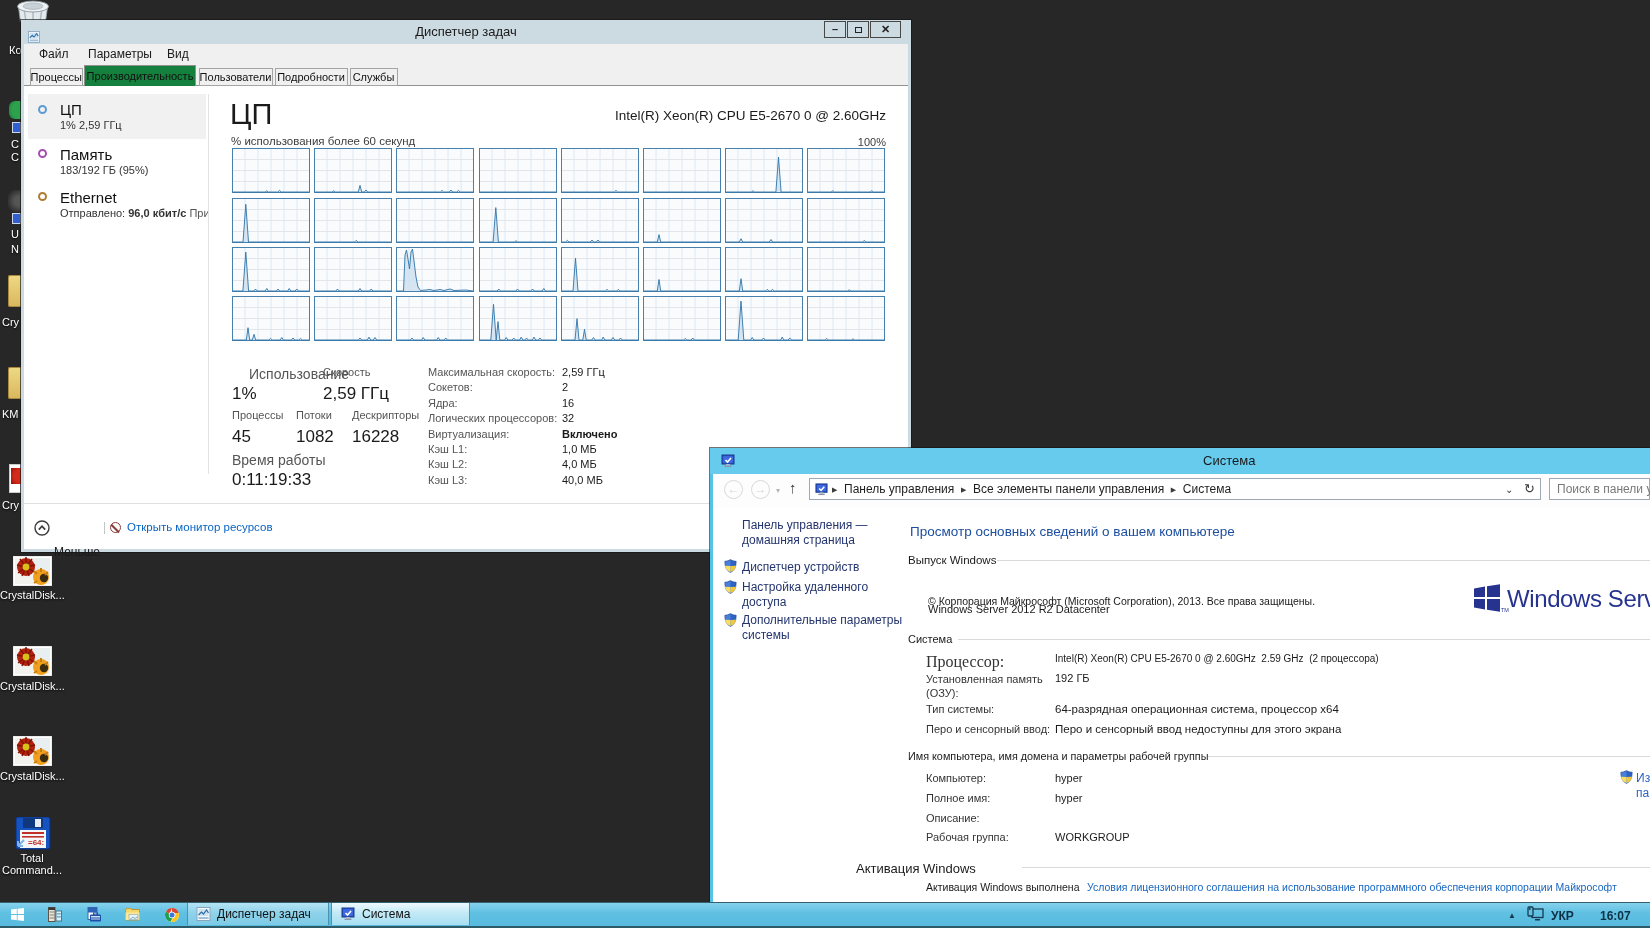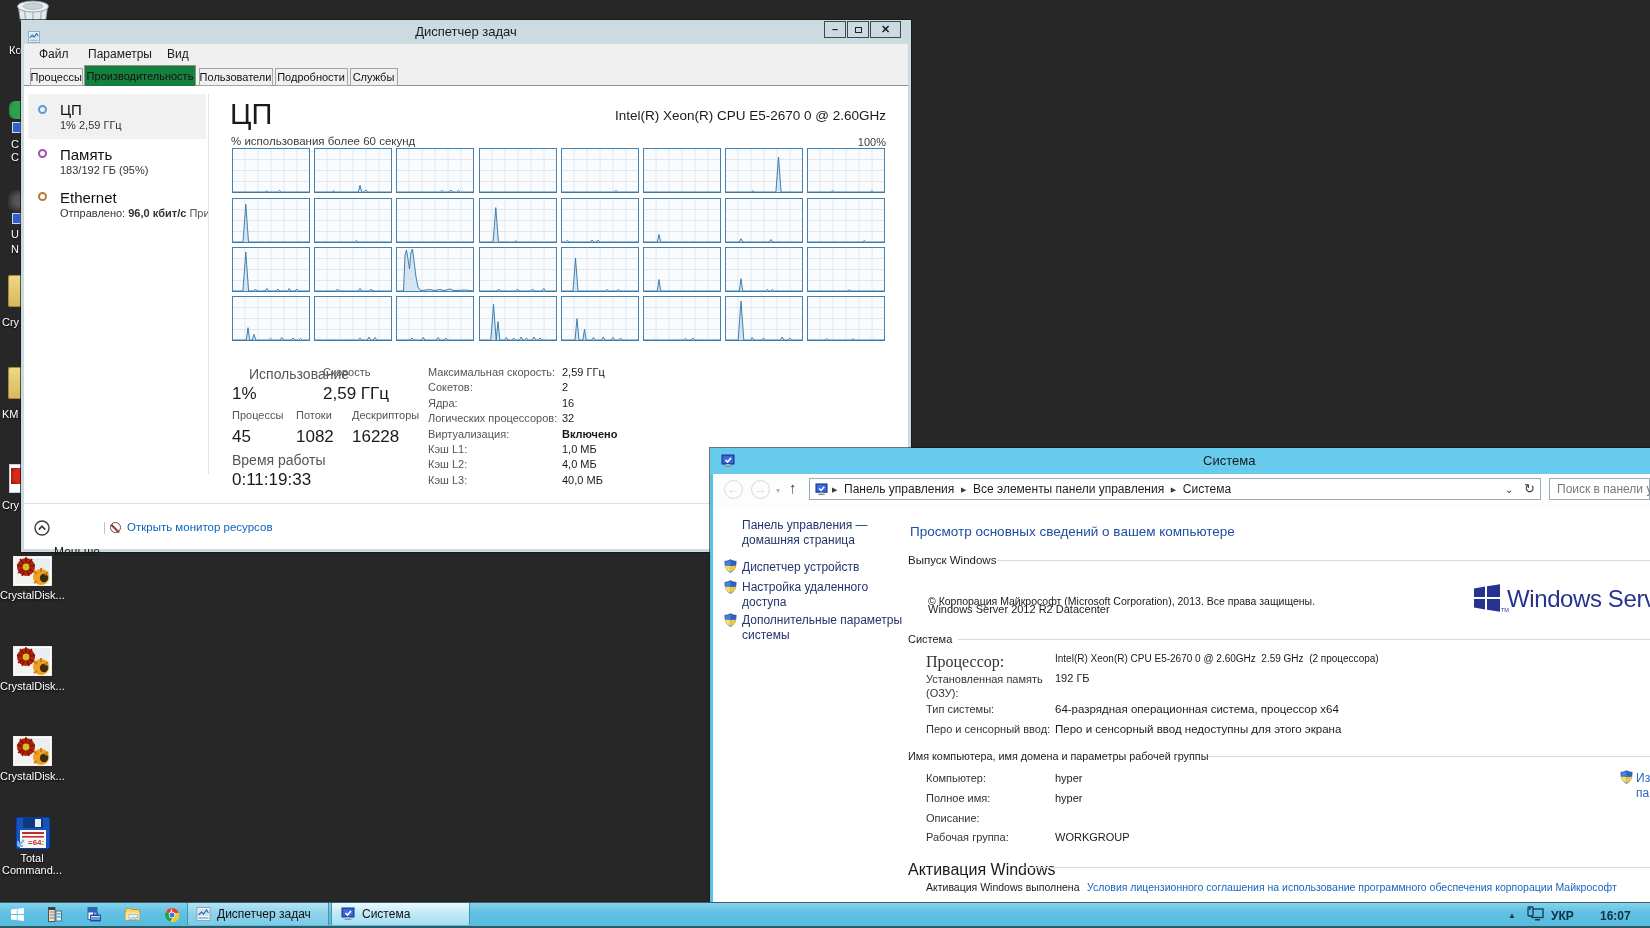--- a/index.html
+++ b/index.html
@@ -530,21 +530,21 @@
 <div class="abs" style="left:1055px;top:831px;font-size:11px;color:#1a1a1a;">WORKGROUP</div>
 
 <div class="abs" style="left:1620px;top:770px;"><svg width="13" height="14" viewBox="0 0 13 14">
       <path d="M6.5 0.5 C4.5 1.8 2.5 2.2 0.8 2.2 C0.8 6.5 1.5 11 6.5 13.5 C11.5 11 12.2 6.5 12.2 2.2 C10.5 2.2 8.5 1.8 6.5 0.5 Z" fill="#2e63c4" stroke="#1c458e" stroke-width="0.5"></path>
       <path d="M6.5 0.9 C4.8 2 3 2.5 1.2 2.5 L1.2 2.6 C1.3 6.6 2 10.8 6.5 13.1 Z" fill="#4a7fd8"></path>
       <path d="M6.5 6.9 L12 6.7 C11.6 9.2 10.4 11.6 6.5 13.1 Z" fill="#f0c83c"></path>
       <path d="M6.5 6.9 L1 6.7 C1.4 9.2 2.6 11.6 6.5 13.1 Z" fill="#f7dd64"></path>
     </svg></div>
 <div class="abs" style="left:1636px;top:771px;font-size:12px;color:#2a64c5;line-height:14.5px;">Из<br>па</div>
 
-<div class="abs" style="left:908px;top:861px;font-size:16px;color:#1a1a1a;">Активация Windows</div>
+<div class="abs" style="left:856px;top:861px;font-size:13px;color:#1a1a1a;">Активация Windows</div>
 <div class="abs" style="left:1022px;top:867px;width:628px;height:1px;background:#d9d9d9;"></div>
 <div class="abs" style="left:926px;top:881px;font-size:10.5px;color:#1a1a1a;">Активация Windows выполнена</div>
 <div class="abs" style="left:1087px;top:881px;font-size:10.5px;color:#1866c0;white-space:nowrap;">Условия лицензионного соглашения на использование программного обеспечения корпорации Майкрософт</div>
 
 <div class="abs" style="left:0;top:902px;width:1650px;height:26px;background:linear-gradient(180deg,#86d2ec,#5fc0e2 40%,#56bade);border-top:1px solid #35606f;z-index:50;">
 <div class="abs" style="left:0;top:23px;width:1650px;height:3px;background:#2c5a66;"></div>
 </div>
 <svg class="abs" style="left:11px;top:908px;z-index:60" width="13" height="13" viewBox="0 0 13 13">
 <g fill="#fff">
       <polygon points="0,1.6 5.8,0.8 5.8,6.1 0,6.1"></polygon>

